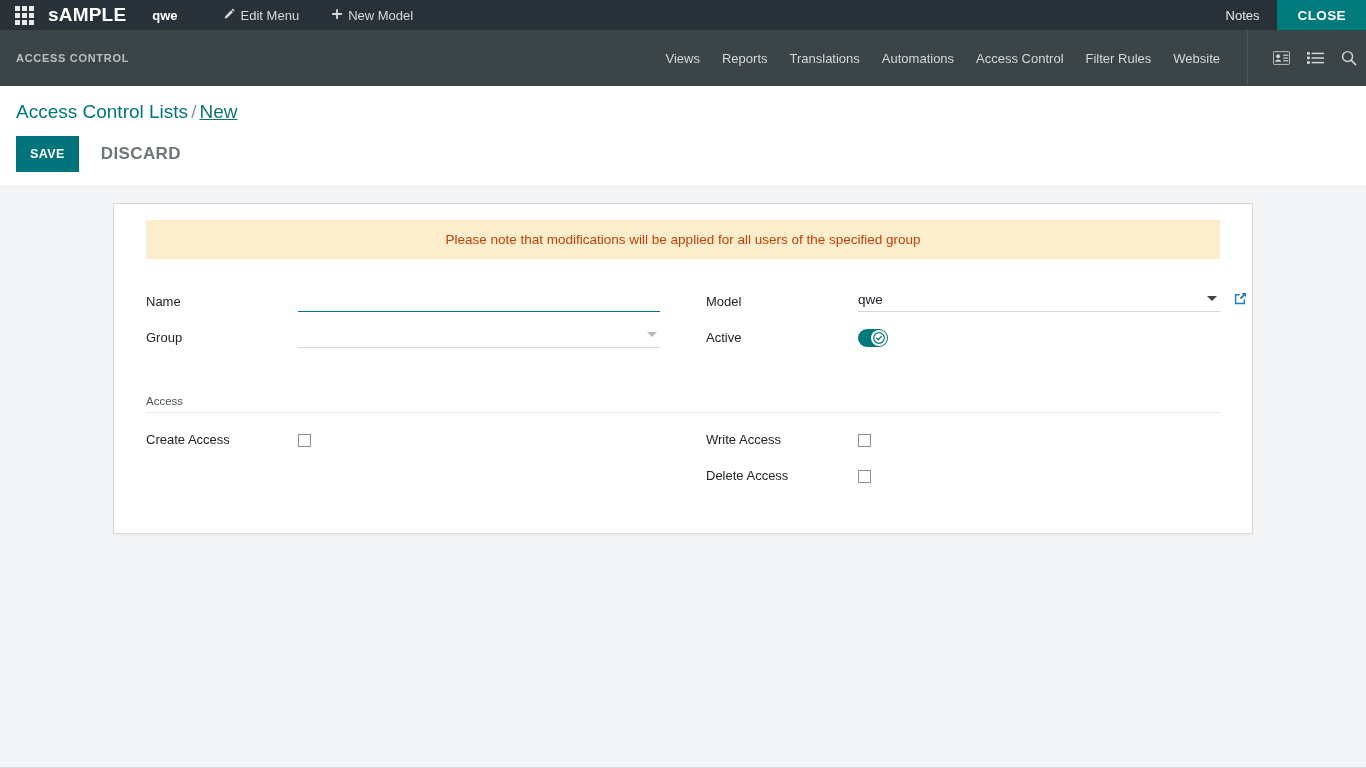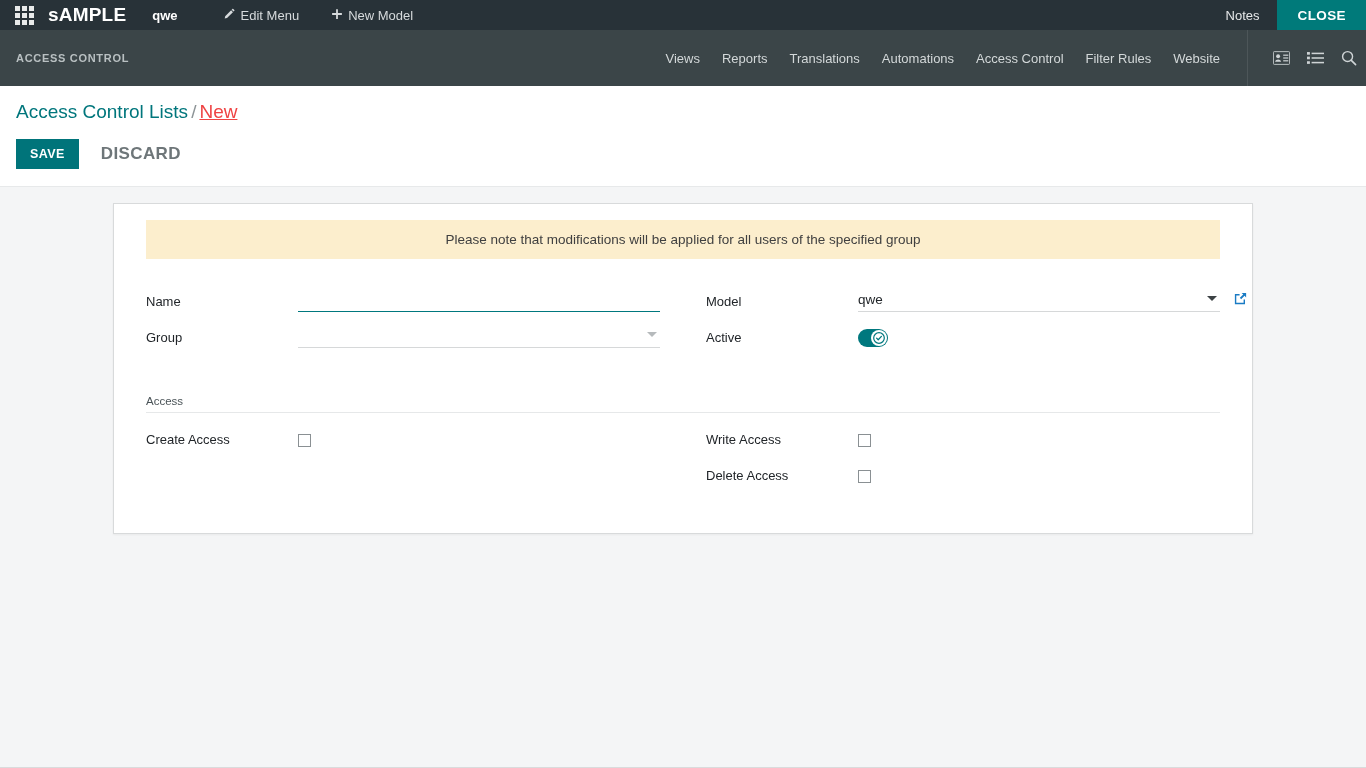--- a/index.html
+++ b/index.html
@@ -126,22 +126,22 @@
     padding: 14px 16px 14px 16px;
     border-bottom: 1px solid #e7e9ea;
   }
   .breadcrumb {
     font-size: 19px;
     line-height: 24px;
     margin-bottom: 12px;
   }
   .breadcrumb .crumb-link { color: #00767c; cursor: pointer; }
   .breadcrumb .crumb-sep { color: #8d9497; margin: 0 3px; }
-  .breadcrumb .crumb-current { color: #ef4444; text-decoration: underline; }
-  .cp-buttons { display: flex; align-items: center; }
+  .breadcrumb .crumb-current { color: #0f766e; text-decoration: underline; }
+  .cp-buttons { display: flex; }
   .btn-save {
     background: #00747a;
     color: #ffffff;
     font-size: 12.5px;
     font-weight: 700;
     letter-spacing: .4px;
     border: none;
     padding: 8px 14px;
     cursor: pointer;
     font-family: inherit;
@@ -170,21 +170,21 @@
     width: 1140px;
     margin: 0 auto;
     background: #ffffff;
     border: 1px solid #d8dadb;
     box-shadow: 0 1px 2px rgba(0,0,0,.05);
     padding: 16px 32px 34px 32px;
   }
 
   .alert-note {
     background: #fceecd;
-    color: #404040;
+    color: #c2410c;
     font-size: 13.5px;
     text-align: center;
     padding: 12px 10px;
     margin: 0 0 30px 0;
   }
 
   .form-grid {
     display: grid;
     grid-template-columns: 1fr 1fr;
     column-gap: 46px;

